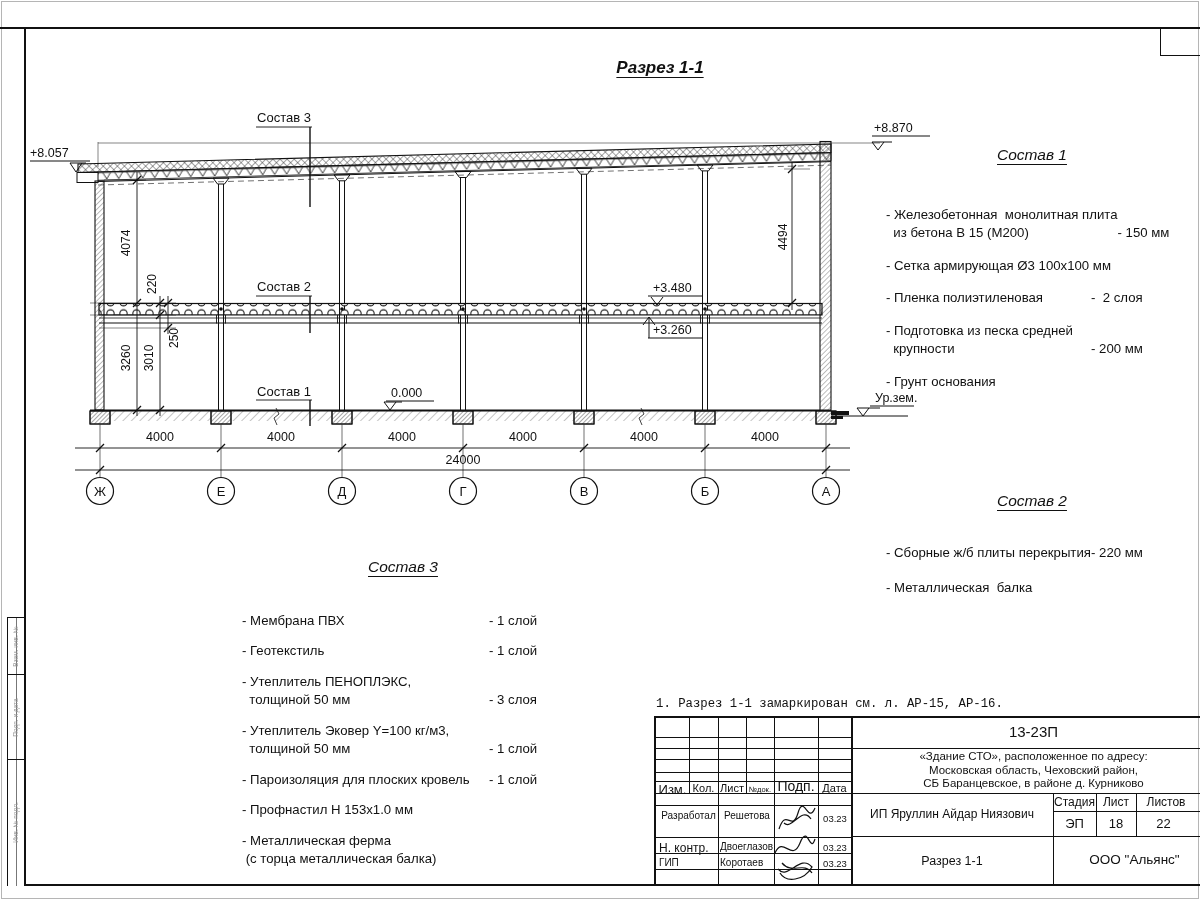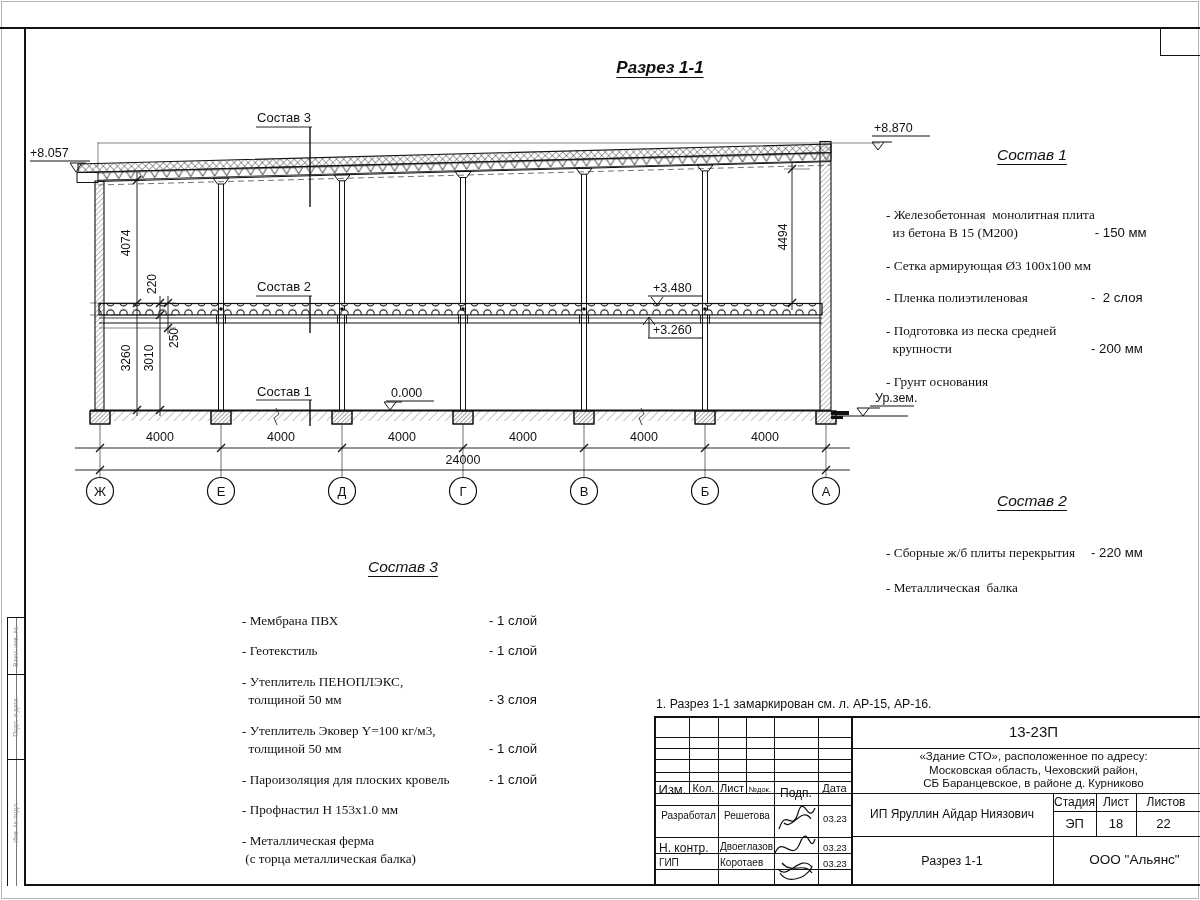--- a/index.html
+++ b/index.html
@@ -11,31 +11,31 @@
   .vl{position:absolute;background:#111;width:1px;}
   
   .sheet-title{position:absolute;left:520px;top:58px;width:280px;text-align:center;
                font-size:17px;font-style:italic;font-weight:bold;
                text-decoration:underline;text-underline-offset:4px;}
   
   .spec{position:absolute;}
   .spec-title{text-align:center;font-style:italic;font-size:15.5px;
               text-decoration:underline;text-underline-offset:4px;}
   .spec-item{display:flex;align-items:flex-end;font-size:13.2px;line-height:1.4;}
-  .spec-item .n{white-space:pre;font-family:Liberation Serif, serif;}
+  .spec-item .n{white-space:pre;}
   .spec-item .v{white-space:pre;flex:1;}
   #spec1 .n,#spec2 .n{flex:0 0 205px;}
   #spec3 .n{flex:0 0 247px;}
   #spec1{left:886px;top:146px;width:292px;}
   #spec2{left:886px;top:492px;width:292px;}
   #spec3{left:242px;top:558px;width:322px;}
   #spec1 .spec-title{margin-bottom:42px;} #spec1 .spec-item{margin-bottom:14px;}
   #spec2 .spec-title{margin-bottom:34px;} #spec2 .spec-item{margin-bottom:17px;}
   #spec3 .spec-title{margin-bottom:36px;} #spec3 .spec-item{margin-bottom:12px;}
-  .note{position:absolute;left:656px;top:697px;font-size:12.3px;}
+  .note{position:absolute;left:656px;top:697px;font-size:12.3px;font-family:Liberation Mono, monospace;}
   
   #tb{position:absolute;left:654px;top:716px;width:560px;height:170px;
       border:2px solid #111;box-sizing:border-box;}
   .tb-t{position:absolute;text-align:center;}
   .side-cap{position:absolute;left:7px;width:17px;display:flex;align-items:center;
             justify-content:center;overflow:visible;}
   .side-cap span{transform:rotate(-90deg);white-space:nowrap;font-size:6.5px;color:#9a9a9a;}
   svg text{fill:#111;}
 </style>
 </head>
@@ -406,21 +406,21 @@
     <div class="hl" style="left:195px;top:118px;width:365px"></div>
     <div class="vl" style="left:397px;top:75px;height:91px"></div>
     <div class="vl" style="left:440px;top:75px;height:43px"></div>
     <div class="vl" style="left:480px;top:75px;height:43px"></div>
     <div class="hl" style="left:397px;top:93px;width:163px"></div>
 
     <div class="tb-t" style="left:0;top:64px;width:33px;font-size:13px">Изм.</div>
     <div class="tb-t" style="left:33px;top:64px;width:29px;font-size:11px">Кол.</div>
     <div class="tb-t" style="left:62px;top:64px;width:28px;font-size:11px">Лист</div>
     <div class="tb-t" style="left:90px;top:67px;width:28px;font-size:7.5px">№док.</div>
-    <div class="tb-t" style="left:118px;top:68px;width:44px;font-size:12px">Подп.</div>
+    <div class="tb-t" style="left:118px;top:60px;width:44px;font-size:14px">Подп.</div>
     <div class="tb-t" style="left:162px;top:64px;width:33px;font-size:11px">Дата</div>
 
     <div class="tb-t" style="left:3px;top:92px;width:59px;font-size:10px;text-align:center">Разработал</div>
     <div class="tb-t" style="left:64px;top:92px;width:54px;font-size:10px;text-align:center">Решетова</div>
     <div class="tb-t" style="left:163px;top:95px;width:32px;font-size:9.5px">03.23</div>
     <div class="tb-t" style="left:3px;top:123px;width:59px;font-size:12px;text-align:left">Н. контр.</div>
     <div class="tb-t" style="left:64px;top:123px;width:54px;font-size:10px;text-align:left">Двоеглазов</div>
     <div class="tb-t" style="left:163px;top:124px;width:32px;font-size:9.5px">03.23</div>
     <div class="tb-t" style="left:3px;top:139px;width:59px;font-size:10px;text-align:left">ГИП</div>
     <div class="tb-t" style="left:64px;top:139px;width:54px;font-size:10px;text-align:left">Коротаев</div>

